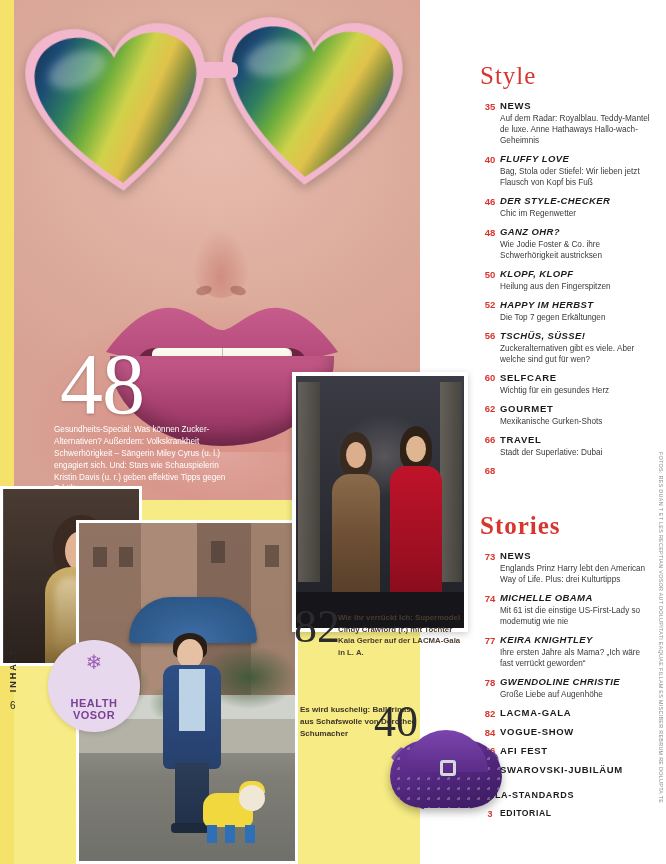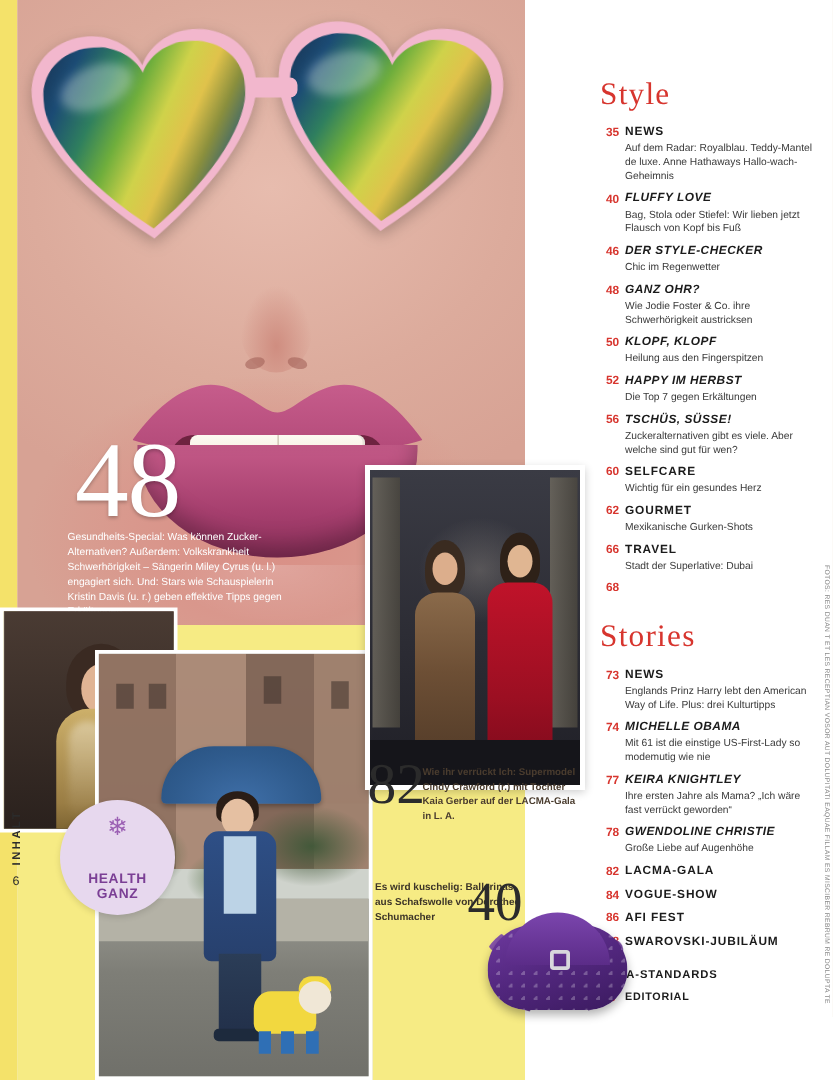--- a/index.html
+++ b/index.html
@@ -404,21 +404,21 @@
   .toc {
     position:absolute; left:470px; top:0; width:196px; height:864px;
     background:#ffffff;
     padding:62px 12px 10px 10px;
   }
   .sec-title {
     font-family:"Liberation Serif", serif;
     font-size:25px; color:#d7352e; letter-spacing:1px;
     margin:0 0 10px 0; font-weight:400;
   }
-  .sec-title.stories { margin-top:20px; }
+  .sec-title.stories { margin-top:36px;font-weight:bold; }
   .sec-title.society { margin-top:20px; }
   .entry { display:flex; margin-bottom:7px; }
   .pg {
     width:20px; flex:0 0 20px; color:#d7352e; font-size:9.5px; font-weight:700;
     text-align:center; padding-top:.5px; letter-spacing:0;
   }
   .etxt { flex:1; }
   .ehead {
     font-size:9.5px; font-weight:700; color:#1b1b1b; letter-spacing:.7px;
     line-height:1.25;
@@ -521,21 +521,21 @@
       <div class="dog-coat"></div>
       <div class="dog-hat"></div>
       <div class="dog-head"></div>
       <div class="dog-legs"></div>
     </div>
   </div>
 
   <div class="badge">
     <div class="badge-icon">❄</div>
     <div class="badge-t1">HEALTH</div>
-    <div class="badge-t2">GANZ</div>
+    <div class="badge-t2">VOSOR</div>
   </div>
 
   <div class="spine">INHALT</div>
   <div class="pagenum">6</div>
 </div>
 
 <div class="photo-cindy">
   <div class="cc-bg"></div>
   <div class="cc-arch"></div>
   <div class="cc-col cc-col-l"></div>

